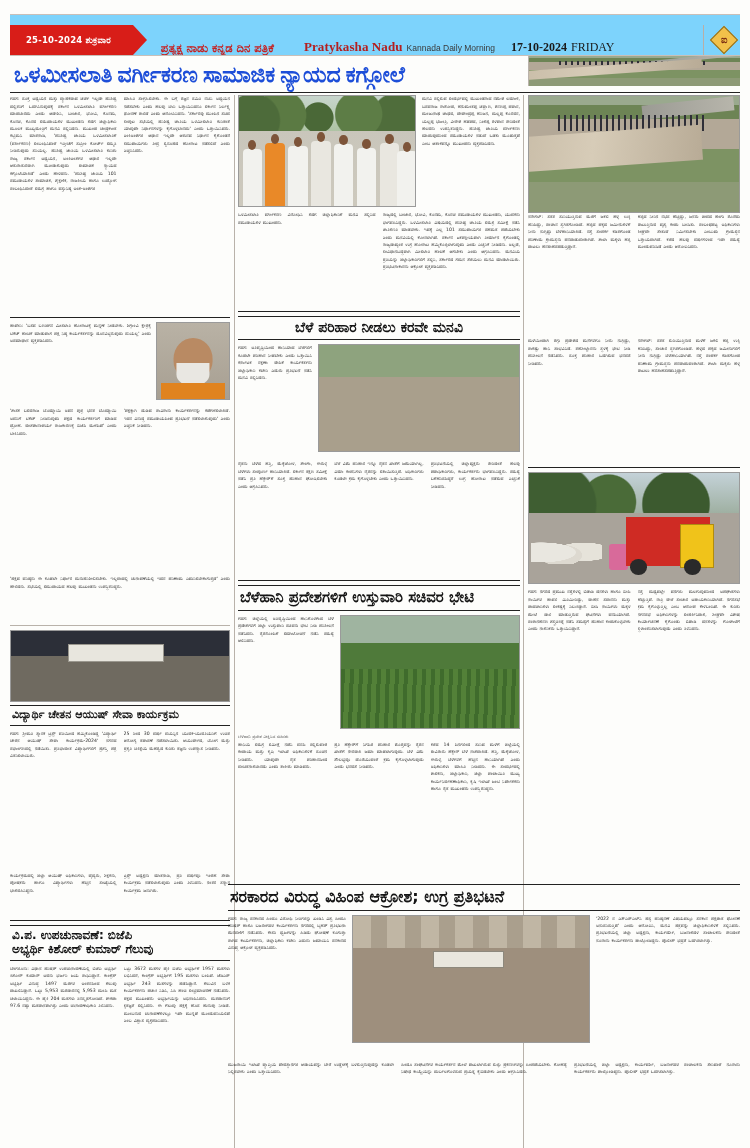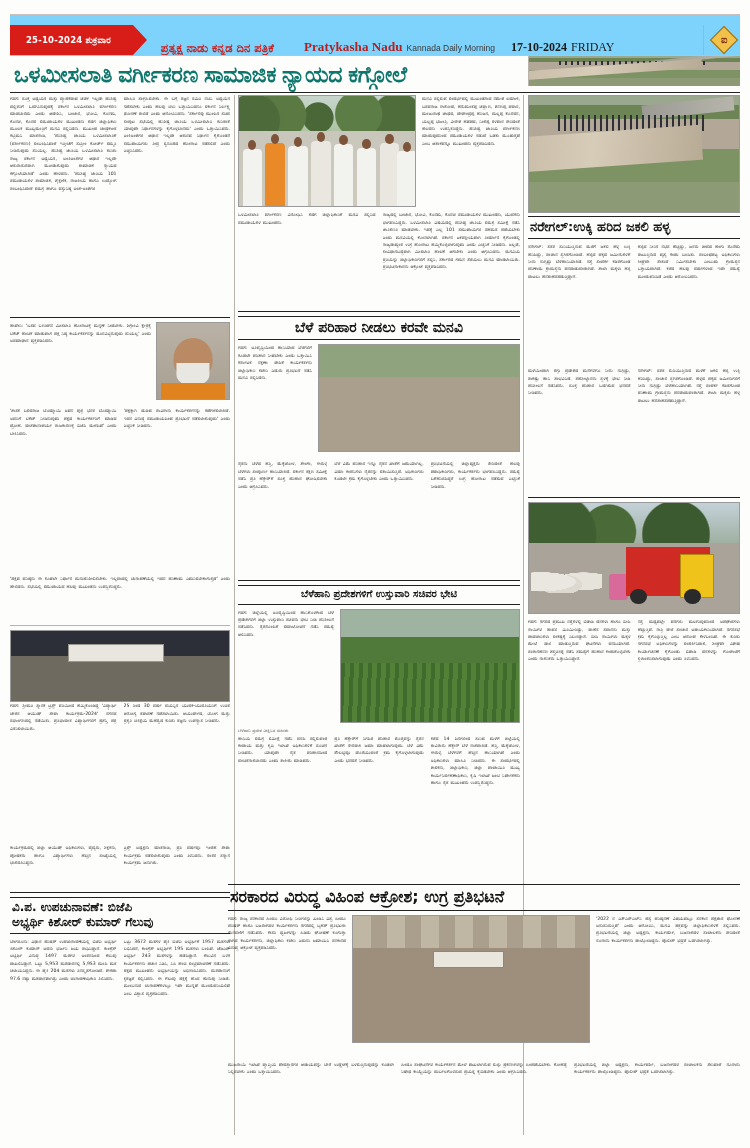--- a/index.html
+++ b/index.html
@@ -115,24 +115,24 @@
   .mast-logo span {
     transform: rotate(-45deg);
     font-size: 10px;
     color: #7a2b10;
     font-weight: bold;
     font-family: "DejaVu Sans", sans-serif;
   }
 
   
   .hl-main {
-    font-family: Liberation Sans, sans-serif;
+    font-family: Liberation Serif, serif;
     font-weight: bold;
     font-size: 22px;
-    color: #0f766e;
+    color: #1d4ed8;
     letter-spacing: -0.2px;
     line-height: 1.15;
     padding: 6px 0 5px 4px;
     white-space: nowrap;
     overflow: hidden;
   }
 
   .sec-hl {
     font-family: "DejaVu Sans", sans-serif;
     font-weight: bold;
@@ -417,20 +417,21 @@
         <div class="banner"></div>
         <div class="fg">
             <div></div>
             <div></div>
             <div></div>
             <div></div>
             <div></div>
             <div></div>
           </div>
       </div>
+      <div class="sec-hl one-line" style="font-size:11px; margin-top:3px;">ವಿದ್ಯಾರ್ಥಿ ಚೇತನ ಆಯುಷ್ ಸೇವಾ ಕಾರ್ಯಕ್ರಮ</div>
       <div class="txtcols c2" style="height:142px;">
         <div class="para">ಗದಗ: ಶ್ರೀಮತಿ ಸ್ಮಾರಕ ಟ್ರಸ್ಟ್ ವತಿಯಿಂದ ಹಮ್ಮಿಕೊಂಡಿದ್ದ 'ವಿದ್ಯಾರ್ಥಿ ಚೇತನ ಆಯುಷ್ ಸೇವಾ ಕಾರ್ಯಕ್ರಮ-2024' ನಗರದ ಸಭಾಂಗಣದಲ್ಲಿ ನಡೆಯಿತು. ಪ್ರತಿಭಾವಂತ ವಿದ್ಯಾರ್ಥಿಗಳಿಗೆ ಪ್ರಶಸ್ತಿ ಪತ್ರ ವಿತರಿಸಲಾಯಿತು.</div>
         <div class="para">25 ರಿಂದ 30 ವರ್ಷ ವಯಸ್ಸಿನ ಯುವಕ-ಯುವತಿಯರಿಗೆ ಉಚಿತ ಆರೋಗ್ಯ ತಪಾಸಣೆ ನಡೆಸಲಾಯಿತು. ಆಯುರ್ವೇದ, ಯೋಗ ಮತ್ತು ಪ್ರಕೃತಿ ಚಿಕಿತ್ಸೆಯ ಮಹತ್ವದ ಕುರಿತು ತಜ್ಞರು ಉಪನ್ಯಾಸ ನೀಡಿದರು.</div>
       </div>
       <div class="txtcols c2" style="height:44px;">
         <div class="para">ಕಾರ್ಯಕ್ರಮದಲ್ಲಿ ಜಿಲ್ಲಾ ಆಯುಷ್ ಅಧಿಕಾರಿಗಳು, ವೈದ್ಯರು, ಶಿಕ್ಷಕರು, ಪೋಷಕರು ಹಾಗೂ ವಿದ್ಯಾರ್ಥಿಗಳು ಹೆಚ್ಚಿನ ಸಂಖ್ಯೆಯಲ್ಲಿ ಭಾಗವಹಿಸಿದ್ದರು.</div>
         <div class="para">ಟ್ರಸ್ಟ್ ಅಧ್ಯಕ್ಷರು ಮಾತನಾಡಿ, ಪ್ರತಿ ವರ್ಷವೂ ಇಂತಹ ಸೇವಾ ಕಾರ್ಯಕ್ರಮ ನಡೆಸಲಾಗುವುದು ಎಂದು ತಿಳಿಸಿದರು. ನಂತರ ಸನ್ಮಾನ ಕಾರ್ಯಕ್ರಮ ಜರುಗಿತು.</div>
       </div>
 
       <div class="hr-thick"></div>
@@ -502,21 +503,21 @@
       </div>
 
       <div class="txtcols c3" style="height:116px; margin-top:4px;">
         <div class="para">ರೈತರು ಬೆಳೆದ ಹತ್ತಿ, ಮೆಕ್ಕೆಜೋಳ, ಶೇಂಗಾ, ಈರುಳ್ಳಿ ಬೆಳೆಗಳು ಸಂಪೂರ್ಣ ಹಾನಿಯಾಗಿವೆ. ಸರ್ಕಾರ ತಕ್ಷಣ ಸಮೀಕ್ಷೆ ನಡೆಸಿ ಪ್ರತಿ ಹೆಕ್ಟೇರ್‌ಗೆ ಸೂಕ್ತ ಪರಿಹಾರ ಘೋಷಿಸಬೇಕು ಎಂದು ಆಗ್ರಹಿಸಿದರು.</div>
         <div class="para">ಬೆಳೆ ವಿಮೆ ಪರಿಹಾರ ಇನ್ನೂ ರೈತರ ಖಾತೆಗೆ ಜಮೆಯಾಗಿಲ್ಲ. ವಿಮಾ ಕಂಪನಿಗಳು ರೈತರನ್ನು ಸತಾಯಿಸುತ್ತಿವೆ. ಅಧಿಕಾರಿಗಳು ಕೂಡಲೇ ಕ್ರಮ ಕೈಗೊಳ್ಳಬೇಕು ಎಂದು ಒತ್ತಾಯಿಸಿದರು.</div>
         <div class="para">ಪ್ರತಿಭಟನೆಯಲ್ಲಿ ಜಿಲ್ಲಾಧ್ಯಕ್ಷರು ಸೇರಿದಂತೆ ಹಲವು ಪದಾಧಿಕಾರಿಗಳು, ಕಾರ್ಯಕರ್ತರು ಭಾಗವಹಿಸಿದ್ದರು. ಸಮಸ್ಯೆ ಬಗೆಹರಿಸದಿದ್ದರೆ ಉಗ್ರ ಹೋರಾಟ ನಡೆಸುವ ಎಚ್ಚರಿಕೆ ನೀಡಿದರು.</div>
       </div>
 
       <div class="hr-thick"></div>
 
-      <div class="sec-hl one-line" style="font-size:10px; text-align:center;">ಬೆಳೆಹಾನಿ ಪ್ರದೇಶಗಳಿಗೆ ಉಸ್ತುವಾರಿ ಸಚಿವರ ಭೇಟಿ</div>
+      <div class="sec-hl one-line" style="font-size:15px; ">ಬೆಳೆಹಾನಿ ಪ್ರದೇಶಗಳಿಗೆ ಉಸ್ತುವಾರಿ ಸಚಿವರ ಭೇಟಿ</div>
 
       <div style="display:flex; gap:6px;">
         <div class="para" style="width:96px; height:118px;">ಗದಗ: ಜಿಲ್ಲೆಯಲ್ಲಿ ಅತಿವೃಷ್ಟಿಯಿಂದ ಹಾನಿಗೊಳಗಾದ ಬೆಳೆ ಪ್ರದೇಶಗಳಿಗೆ ಜಿಲ್ಲಾ ಉಸ್ತುವಾರಿ ಸಚಿವರು ಭೇಟಿ ನೀಡಿ ಪರಿಶೀಲನೆ ನಡೆಸಿದರು. ರೈತರೊಂದಿಗೆ ಸಮಾಲೋಚನೆ ನಡೆಸಿ ಸಮಸ್ಯೆ ಆಲಿಸಿದರು.</div>
         <div class="photo ph-field" style="flex:1; height:114px;">
           <div class="crop"></div>
           <div class="men">
             <div></div>
               <div class="b"></div>
               <div></div>
               <div></div>
@@ -540,21 +541,20 @@
       </div>
     </div>
 
     <div class="col">
 
       <div class="photo ph-flood" style="width:100%; height:118px;">
         <div class="road"></div>
           <div class="crowd"></div>
           <div class="water"></div>
       </div>
-      <div class="sec-hl one-line" style="font-size:13px; margin-top:3px;">ನರೇಗಲ್:ಉಕ್ಕಿ ಹರಿದ ಜಕಲಿ ಹಳ್ಳ</div>
 
       <div class="txtcols c2" style="height:124px;">
         <div class="para">ನರೇಗಲ್: ಸತತ ಸುರಿಯುತ್ತಿರುವ ಮಳೆಗೆ ಜಕಲಿ ಹಳ್ಳ ಉಕ್ಕಿ ಹರಿದಿದ್ದು, ಸಂಚಾರ ಸ್ಥಗಿತಗೊಂಡಿದೆ. ಹಳ್ಳದ ಪಕ್ಕದ ಜಮೀನುಗಳಿಗೆ ನೀರು ನುಗ್ಗಿದ್ದು ಬೆಳೆಹಾನಿಯಾಗಿದೆ. ರಸ್ತೆ ಸಂಪರ್ಕ ಕಡಿತಗೊಂಡ ಪರಿಣಾಮ ಗ್ರಾಮಸ್ಥರು ಪರದಾಡುವಂತಾಗಿದೆ. ಶಾಲಾ ಮಕ್ಕಳು ಹಳ್ಳ ದಾಟಲು ಹರಸಾಹಸಪಡುತ್ತಿದ್ದಾರೆ.</div>
         <div class="para">ಹಳ್ಳದ ನೀರಿನ ರಭಸ ಹೆಚ್ಚಿದ್ದು, ಜನರು ಜೀವದ ಹಂಗು ತೊರೆದು ದಾಟುತ್ತಿರುವ ದೃಶ್ಯ ಕಂಡು ಬಂದಿತು. ಸಂಬಂಧಪಟ್ಟ ಅಧಿಕಾರಿಗಳು ಶೀಘ್ರವೇ ಸೇತುವೆ ನಿರ್ಮಿಸಬೇಕು ಎಂಬುದು ಗ್ರಾಮಸ್ಥರ ಒತ್ತಾಯವಾಗಿದೆ. ಕಳೆದ ಹಲವು ವರ್ಷಗಳಿಂದ ಇದೇ ಸಮಸ್ಯೆ ಮುಂದುವರಿದಿದೆ ಎಂದು ಆರೋಪಿಸಿದರು.</div>
       </div>
       <div class="txtcols c2" style="height:126px;">
         <div class="para">ಮಳೆಯಿಂದಾಗಿ ತಗ್ಗು ಪ್ರದೇಶದ ಮನೆಗಳಿಗೂ ನೀರು ನುಗ್ಗಿದ್ದು, ಸಾಕಷ್ಟು ಹಾನಿ ಸಂಭವಿಸಿದೆ. ತಹಶೀಲ್ದಾರರು ಸ್ಥಳಕ್ಕೆ ಭೇಟಿ ನೀಡಿ ಪರಿಶೀಲನೆ ನಡೆಸಿದರು. ಸೂಕ್ತ ಪರಿಹಾರ ಒದಗಿಸುವ ಭರವಸೆ ನೀಡಿದರು.</div>
         <div class="para">ನರೇಗಲ್: ಸತತ ಸುರಿಯುತ್ತಿರುವ ಮಳೆಗೆ ಜಕಲಿ ಹಳ್ಳ ಉಕ್ಕಿ ಹರಿದಿದ್ದು, ಸಂಚಾರ ಸ್ಥಗಿತಗೊಂಡಿದೆ. ಹಳ್ಳದ ಪಕ್ಕದ ಜಮೀನುಗಳಿಗೆ ನೀರು ನುಗ್ಗಿದ್ದು ಬೆಳೆಹಾನಿಯಾಗಿದೆ. ರಸ್ತೆ ಸಂಪರ್ಕ ಕಡಿತಗೊಂಡ ಪರಿಣಾಮ ಗ್ರಾಮಸ್ಥರು ಪರದಾಡುವಂತಾಗಿದೆ. ಶಾಲಾ ಮಕ್ಕಳು ಹಳ್ಳ ದಾಟಲು ಹರಸಾಹಸಪಡುತ್ತಿದ್ದಾರೆ.</div>
       </div>
 

